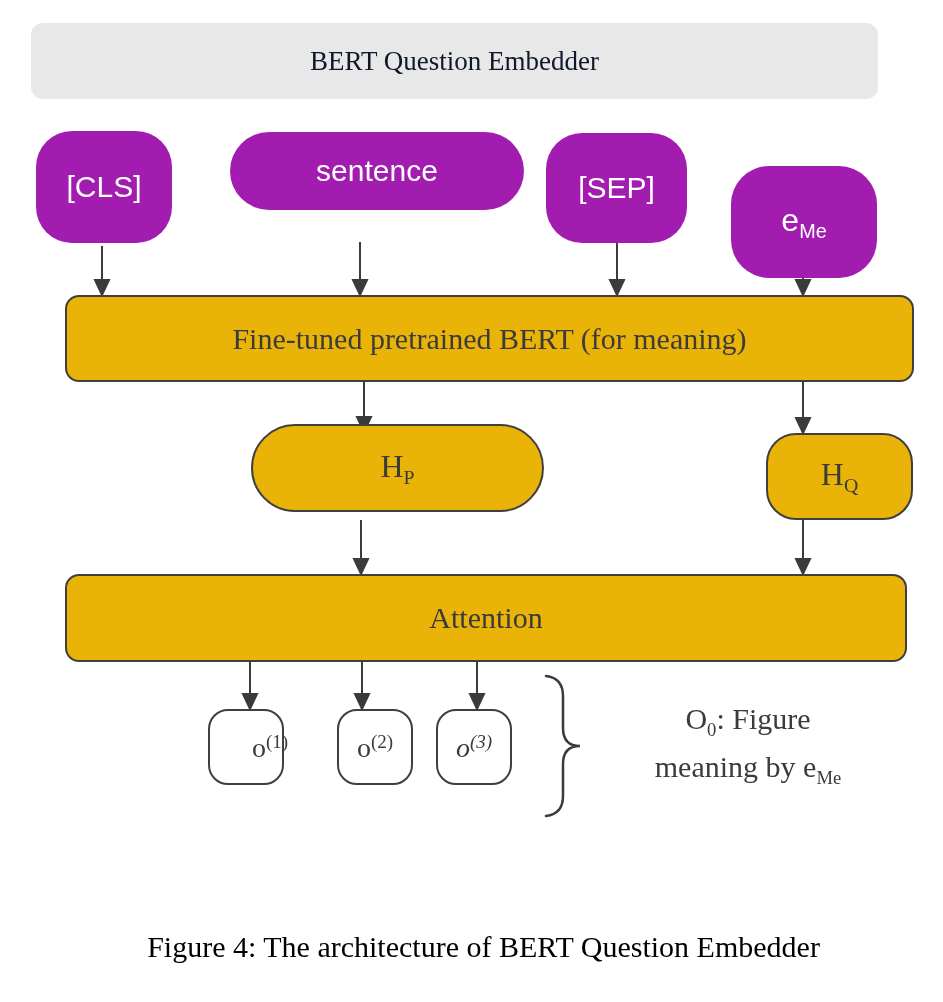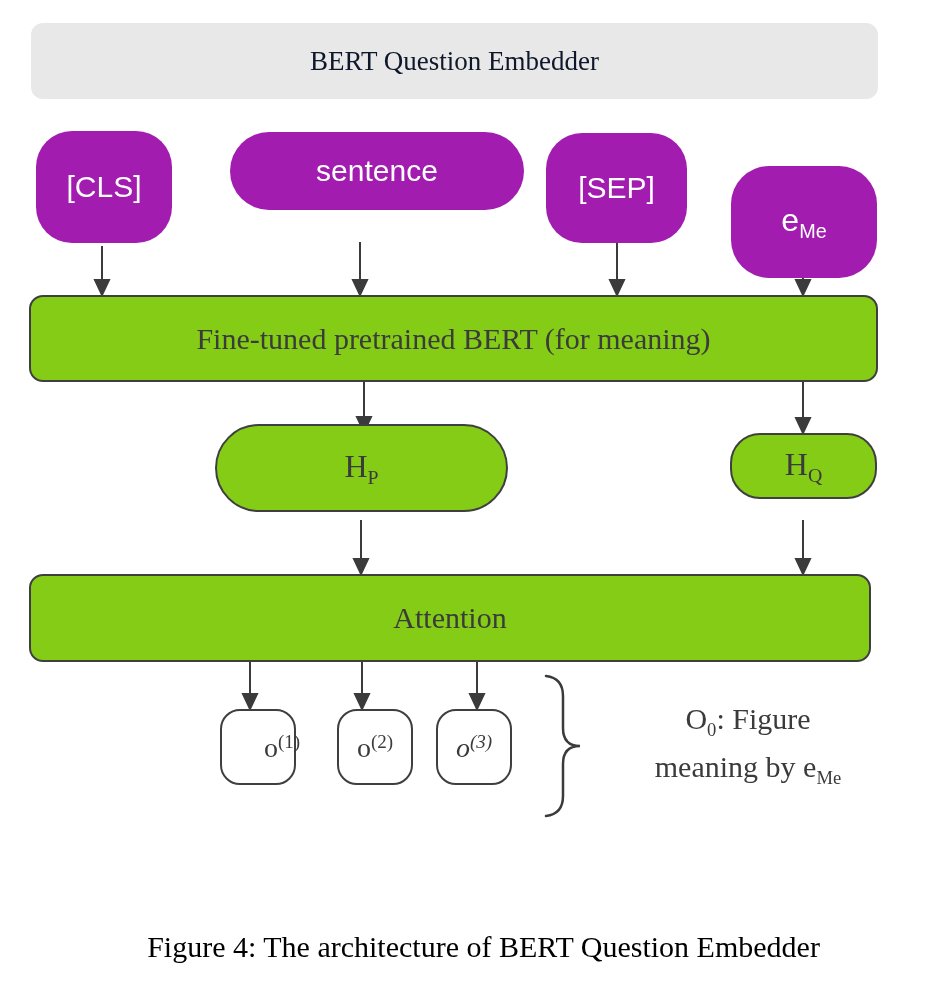--- a/index.html
+++ b/index.html
@@ -15,28 +15,28 @@
   }
   .token{
     background:#a21caf;color:#ffffff;
     font-family:"Liberation Sans", sans-serif;font-size:30px;
   }
   .token-cls{left:36px;top:131px;width:136px;height:112px;border-radius:36px;}
   .token-sentence{left:230px;top:132px;width:294px;height:78px;border-radius:50px;}
   .token-sep{left:546px;top:133px;width:141px;height:110px;border-radius:36px;align-items:center;}
   .token-eme{left:731px;top:131px;width:146px;height:112px;border-radius:38px;margin-top:35px;}
   .white-box{
-    background:#84cc16;border:2px solid #3f3f3f;color:#3b3b3b;font-size:30px;
+    background:#eab308;border:2px solid #3f3f3f;color:#3b3b3b;font-size:30px;margin-left:36px;
   }
   .bert-box{left:29px;top:295px;width:849px;height:87px;border-radius:14px;}
   .hp-box{left:215px;top:424px;width:293px;height:88px;border-radius:44px;font-size:32px;}
-  .hq-box{left:730px;top:433px;width:147px;height:66px;border-radius:30px;font-size:32px;}
+  .hq-box{left:730px;top:433px;width:147px;height:87px;border-radius:30px;font-size:32px;}
   .attention-box{left:29px;top:574px;width:842px;height:88px;border-radius:14px;}
   .o-box{background:#ffffff;border:2px solid #3f3f3f;color:#3b3b3b;font-size:28px;border-radius:20px;width:76px;height:76px;top:709px;}
-  .o-box-1{left:220px;padding-left:48px;}
+  .o-box-1{left:208px;padding-left:48px;}
   .o-box-2{left:337px;}
   .o-box-3{left:436px;font-style:italic;}
   .tsub{font-size:0.62em;vertical-align:-0.35em;}
   .tsup{font-size:0.68em;vertical-align:0.45em;}
   .arrow-layer{position:absolute;left:0;top:0;width:943px;height:1002px;pointer-events:none;}
   .annotation{
     position:absolute;left:598px;top:700px;width:300px;
     color:#3b3b3b;font-size:30px;line-height:37px;text-align:center;
   }
   .caption{

